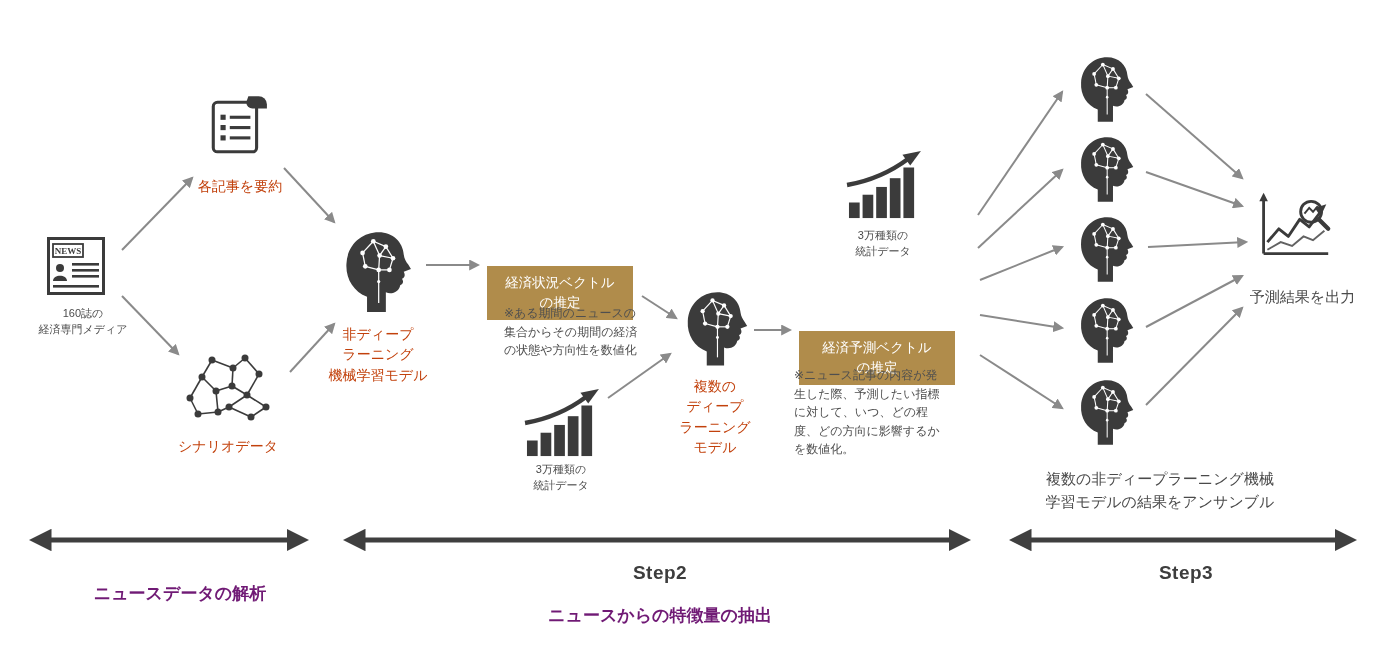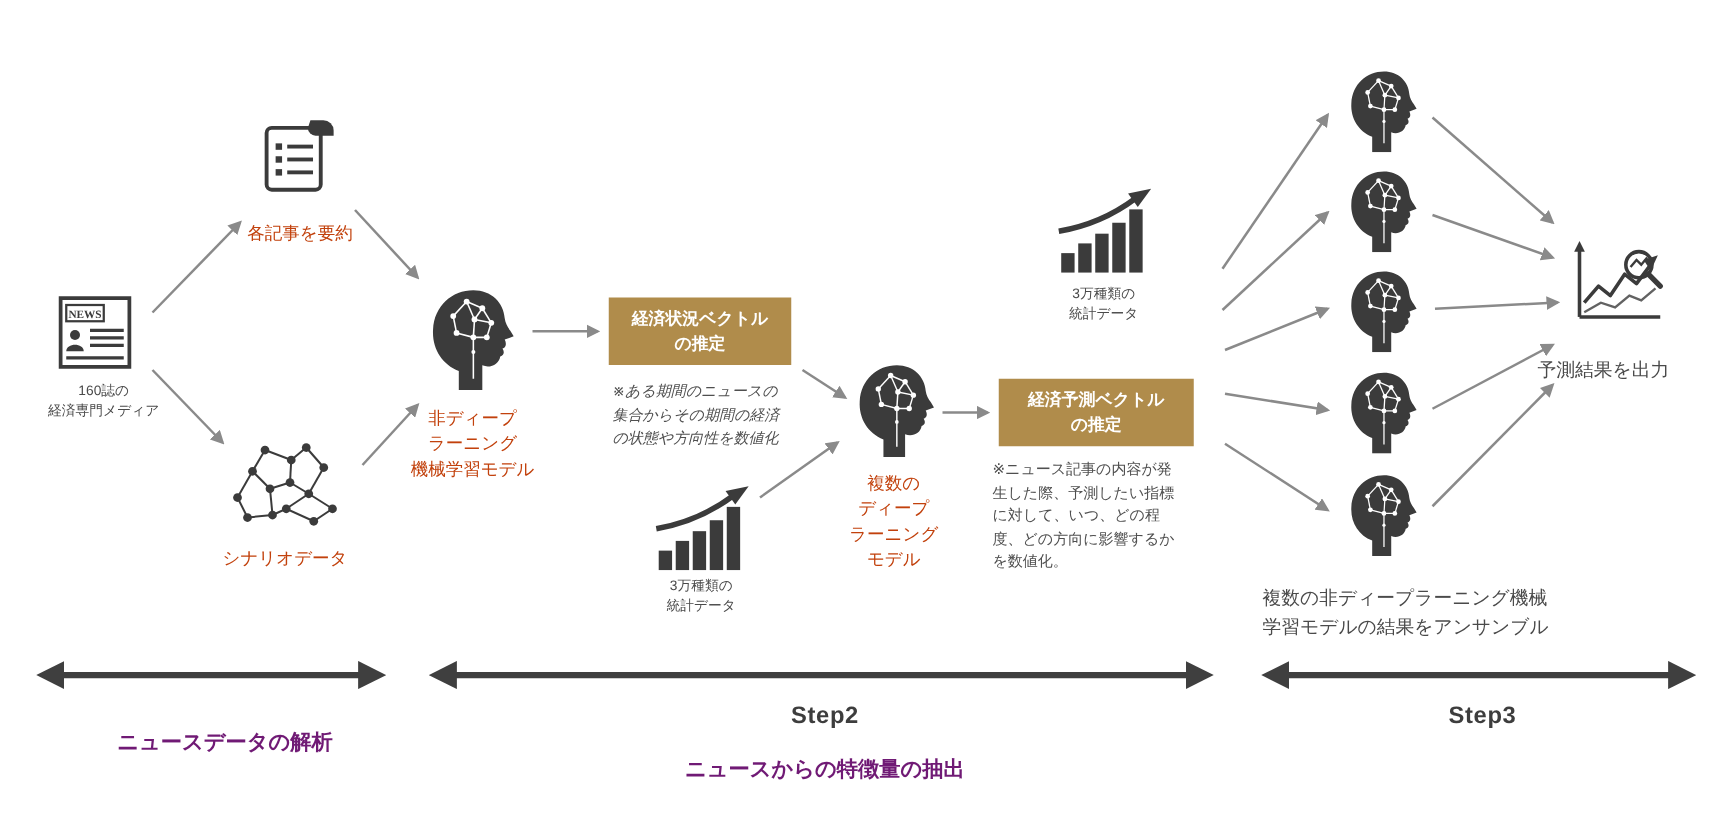--- a/index.html
+++ b/index.html
@@ -10,24 +10,24 @@
   .abs{position:absolute;}
   svg{display:block;}
   .f-dark{fill:var(--dark,#3b3b3b);}
   .s-dark{stroke:var(--dark,#3b3b3b);fill:none;}
   .f-white{fill:#fff;}
   .s-white{stroke:#fff;fill:none;}
   .lbl{font-size:14px;line-height:1.45;text-align:center;white-space:pre-line;color:#c2410c;}
   .lbl-sm{font-size:11px;line-height:1.45;text-align:center;white-space:pre-line;color:#4a4a4a;}
   .note{font-size:12px;line-height:1.55;text-align:left;white-space:pre-line;color:#4f4f4f;}
   .goldbox{
-    background:var(--gold,#b08c4b);color:#fff;font-weight:bold;font-size:13.5px;line-height:1.5;
-    display:flex;align-items:center;justify-content:center;text-align:center;white-space:pre-line;
+    background:var(--gold,#b08c4b);color:#fff;font-weight:normal;font-size:13.5px;line-height:1.5;
+    display:flex;align-items:center;justify-content:center;text-align:center;white-space:pre-line;margin-top:28px;
   }
-  .bigtext{font-size:15px;line-height:1.5;white-space:pre-line;color:#4a4a4a;}
+  .bigtext{font-size:15px;line-height:1.5;text-align:center;white-space:pre-line;color:#4a4a4a;}
   .step-block{text-align:center;}
   .step-label{font-weight:800;font-size:19px;color:#3d3d3d;letter-spacing:.5px;}
   .step-caption{font-weight:bold;font-size:17px;color:#701a75;margin-top:20px;}
   .overlay{pointer-events:none;}
 </style>
 </head>
 <body>
 
 <div class="canvas">
 
@@ -202,21 +202,21 @@
 
   <svg class="abs" style="left:340px;top:226px;" width="72" height="86">
       <use href="#sym-head"></use>
     </svg>
   <div class="abs lbl" style="left:318px;top:324px;width:120px;">非ディープ
 ラーニング
 機械学習モデル</div>
 
   <div class="abs goldbox" style="left:487px;top:238px;width:146px;height:54px;">経済状況ベクトル
 の推定</div>
-  <div class="abs note" style="left:490px;top:304px;width:168px;font-style:italic;">※ある期間のニュースの
+  <div class="abs note" style="left:504px;top:304px;width:168px;">※ある期間のニュースの
 集合からその期間の経済
 の状態や方向性を数値化</div>
 
   <svg class="abs" style="left:522px;top:388px;" width="78" height="70">
       <use href="#sym-barchart"></use>
     </svg>
   <div class="abs lbl-sm" style="left:516px;top:462px;width:90px;">3万種類の
 統計データ</div>
 
   <svg class="abs" style="left:682px;top:286px;" width="66" height="80">

